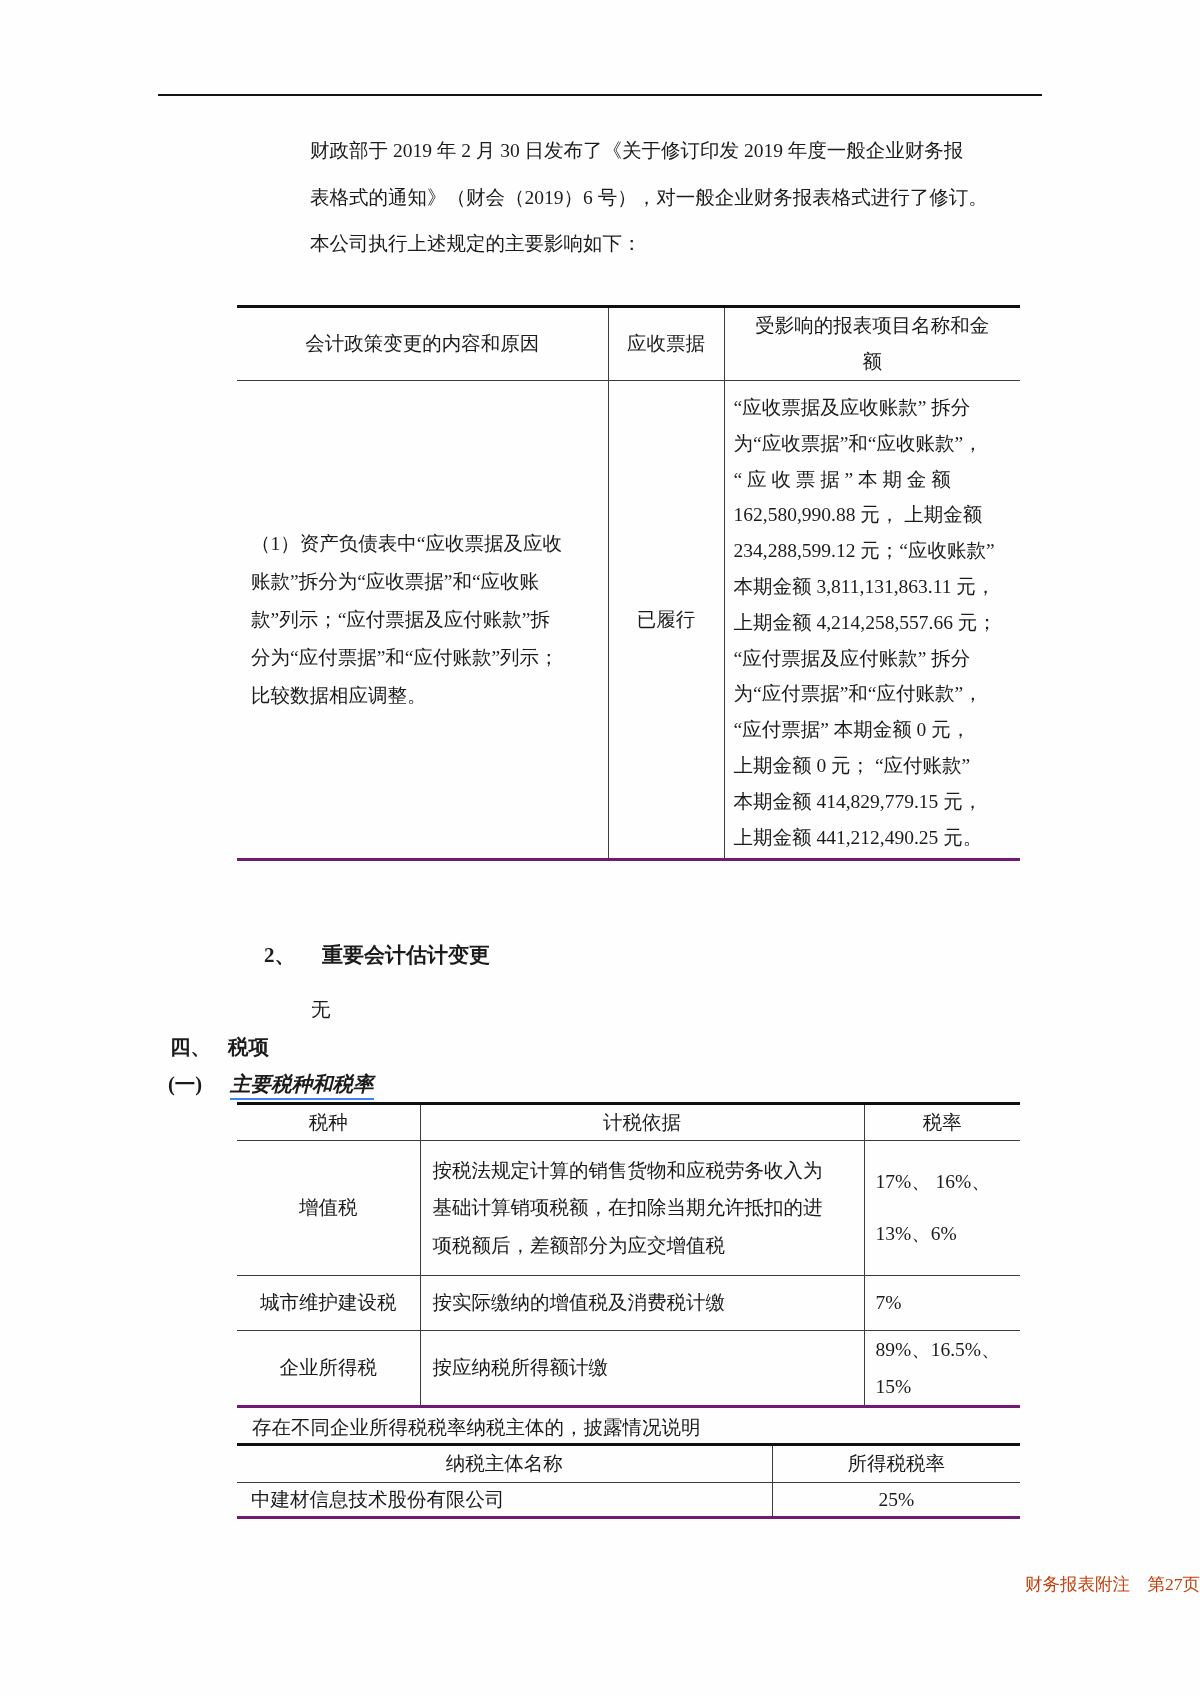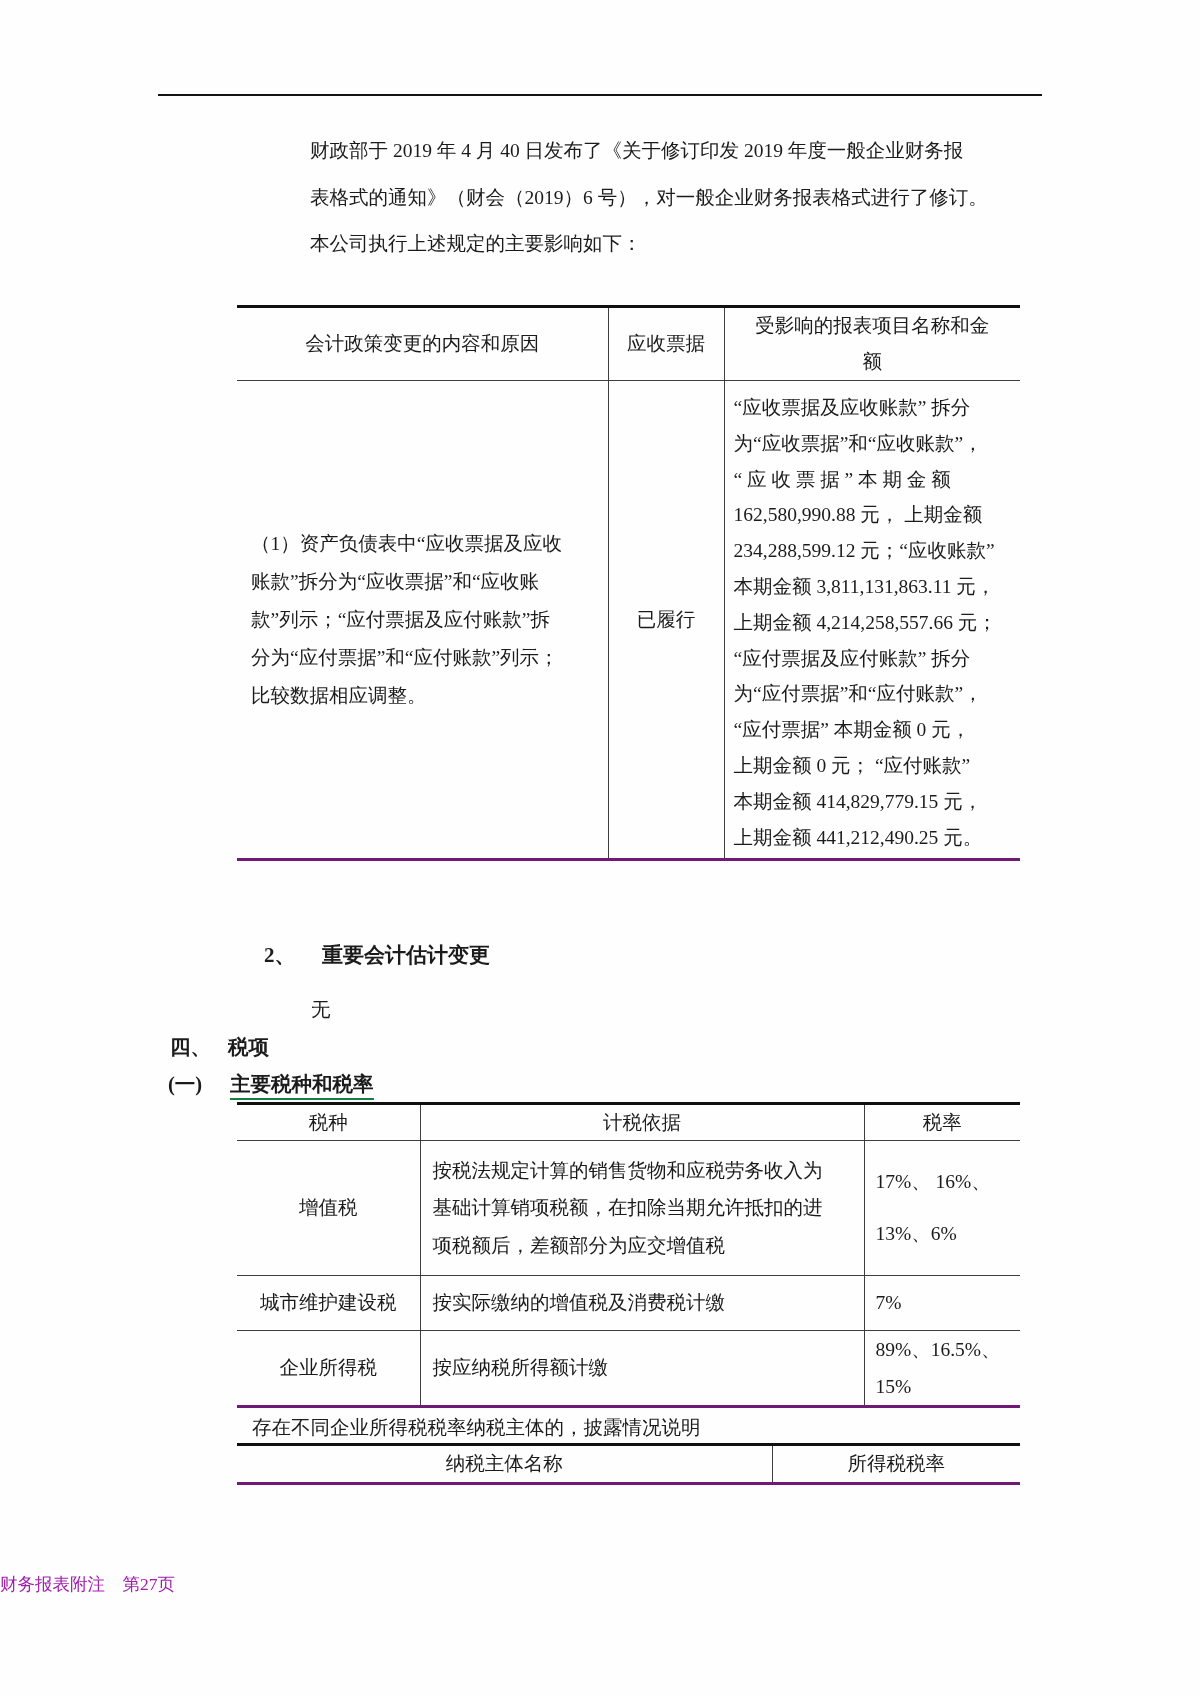--- a/index.html
+++ b/index.html
@@ -46,21 +46,21 @@
   #policy-table td.c3 { padding:9px 6px 3px 9px; line-height:35.8px; text-align:left; vertical-align:top; height:478px; }
 
   
   .h-estimate { position:absolute; left:264px; top:941px; font-size:21px; font-weight:bold; }
   .h-estimate .num { display:inline-block; width:58px; }
   .none-text  { position:absolute; left:311px; top:996px; font-size:19.5px; }
   .h-tax { position:absolute; left:170px; top:1033px; font-size:20.5px; font-weight:bold; }
   .h-tax .num { display:inline-block; width:58px; }
   .h-taxsub { position:absolute; left:168px; top:1070px; font-size:20.5px; font-weight:bold; }
   .h-taxsub .num { display:inline-block; width:62px; }
-  .h-taxsub .ul { border-bottom:2px solid #15803d; padding-bottom:3px; }
+  .h-taxsub .ul { border-bottom:2px solid #3b82f6; padding-bottom:3px;font-style:italic; }
 
   
   #tax-table { left:237px; top:1102px; width:783px; }
   #tax-table td.hd { text-align:center; height:35px; line-height:35px; }
   #tax-table td.type  { padding:0 12px; text-align:center; }
   #tax-table td.basis { padding:11px 12px; line-height:37.3px; text-align:left; }
   #tax-table td.rate  { padding:0 11px; line-height:52px; text-align:left; }
   #tax-table tr.r1 td { height:112px; }
   #tax-table tr.r2 td { height:33px; line-height:32px; }
   #tax-table tr.r3 td { height:75px; }
@@ -69,31 +69,31 @@
   .note-line { position:absolute; left:252px; top:1414px; font-size:19.5px; }
 
   
   #entity-table { left:237px; top:1443px; width:783px; }
   #entity-table td.hd { text-align:center; height:37px; line-height:36px;margin-top:11px; }
   #entity-table td.name { padding:0 14px; text-align:left; height:35px; }
   #entity-table td.rate { text-align:center; }
 
   .footer {
     position:absolute; left:0; top:1572px; width:1200px;
-    text-align:left; font-size:17.5px; color:#a21caf;
+    text-align:right; font-size:17.5px; color:#c2410c;
   }
 </style>
 </head>
 <body>
 
 <div class="page">
 
   <div class="top-rule"></div>
 
-  <p class="intro pre">财政部于 2019 年 4 月 40 日发布了《关于修订印发 2019 年度一般企业财务报
+  <p class="intro pre">财政部于 2019 年 2 月 30 日发布了《关于修订印发 2019 年度一般企业财务报
 表格式的通知》（财会（2019）6 号），对一般企业财务报表格式进行了修订。
 本公司执行上述规定的主要影响如下：</p>
 
   <table class="tbl" id="policy-table">
     <colgroup>
       <col style="width:371px">
         <col style="width:116px">
         <col style="width:296px">
     </colgroup>
     <tbody>
@@ -179,18 +179,22 @@
   <table class="tbl" id="entity-table">
     <colgroup>
       <col style="width:535px">
         <col style="width:248px">
     </colgroup>
     <tbody>
         <tr class="hline">
       <td class="hd">纳税主体名称</td>
       <td class="hd vline">所得税税率</td>
     </tr>
+    <tr>
+      <td class="name">中建材信息技术股份有限公司</td>
+      <td class="rate vline">25%</td>
+    </tr>
   </tbody>
     </table>
 
   <div class="footer">财务报表附注　第27页</div>
 
 </div>
 
 </body></html>

